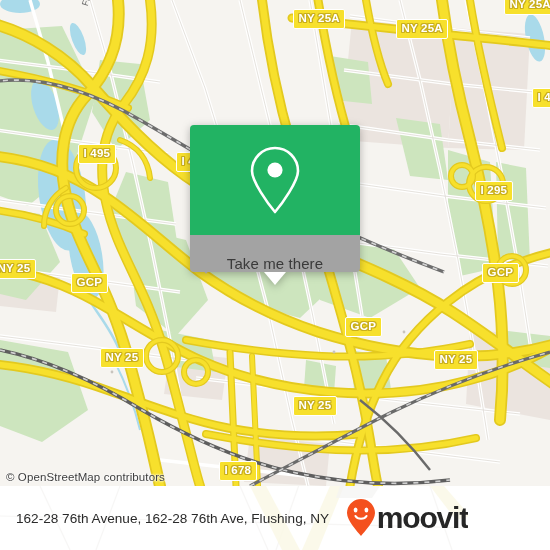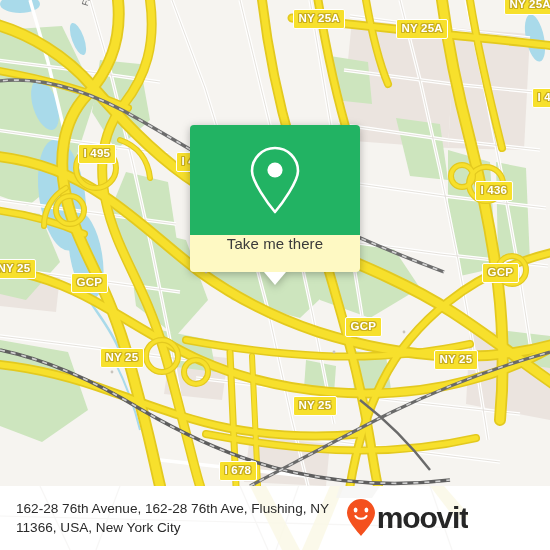--- a/index.html
+++ b/index.html
@@ -85,25 +85,25 @@
   }
   #popup-body {
     background: #22B363;
     height: 110px;
     border-radius: 4px 4px 0 0;
     display: flex;
     align-items: center;
     justify-content: center;
   }
   #popup-footer {
-    background: #fef9c3;
+    background: #a3a3a3;
     height: 37px;
     border-radius: 0 0 4px 4px;
     display: flex;
-    align-items: flex-start;
+    align-items: flex-end;
     justify-content: center;
     position: relative;
   }
   #popup-footer-label {
     font-size: 15px;
     color: #3a3a3a;
     letter-spacing: .1px;
   }
   #popup-tail {
     position: absolute;
@@ -349,30 +349,31 @@
     </svg>
 
     <div class="street-label" style="left:80px; top:4px; transform:rotate(-72deg); transform-origin:left top;">Flushing</div>
 
     <div class="shield" style="left:293px; top:9px;">NY 25A</div>
     <div class="shield" style="left:396px; top:19px;">NY 25A</div>
     <div class="shield" style="left:504px; top:-5px;">NY 25A</div>
     <div class="shield" style="left:532px; top:88px;">I 4</div>
     <div class="shield" style="left:44px;  top:144px;margin-left:34px;">I 495</div>
     <div class="shield" style="left:176px; top:152px;">I 4</div>
-    <div class="shield" style="left:475px; top:181px;">I 436</div>
+    <div class="shield" style="left:475px; top:181px;">I 295</div>
     <div class="shield" style="left:-8px;  top:259px;">NY 25</div>
     <div class="shield" style="left:71px;  top:273px;">GCP</div>
     <div class="shield" style="left:482px; top:263px;">GCP</div>
     <div class="shield" style="left:345px; top:317px;">GCP</div>
     <div class="shield" style="left:100px; top:348px;">NY 25</div>
     <div class="shield" style="left:434px; top:350px;">NY 25</div>
     <div class="shield" style="left:293px; top:396px;">NY 25</div>
     <div class="shield" style="left:207px; top:461px;margin-left:12px;">I 678</div>
 
+    <div class="attrib">© OpenStreetMap contributors</div>
 
     <div id="popup">
       <div id="popup-body">
         <svg width="58" height="72" viewBox="0 0 58 72">
           <path d="M29 4 C16.3 4 6 14.3 6 27 C6 37.5 22 60 29 68 C36 60 52 37.5 52 27 C52 14.3 41.7 4 29 4 Z" fill="none" stroke="#FFFFFF" stroke-width="2.6" stroke-linejoin="round"></path>
           <circle cx="29" cy="26" r="7.6" fill="#FFFFFF"></circle>
         </svg>
       </div>
       <div id="popup-footer">
         <span id="popup-footer-label">Take me there</span>
@@ -400,21 +401,20 @@
         <polygon points="330,0 344,0 318,64 302,64"></polygon>
         <polygon points="430,0 444,0 470,30 456,34"></polygon>
       </g>
       <g fill="#BFBBB5" opacity=".7">
         <polygon points="340,0 380,0 372,12 336,12"></polygon>
       </g>
     </svg>
 
     <div id="address">
       <span>162-28 76th Avenue, 162-28 76th Ave, Flushing, NY</span><br>
-      <span>11366, USA, New York City</span>
     </div>
 
     <div id="brand">
       <svg width="30" height="40" viewBox="0 0 30 40">
         <path d="M15 1 C7.3 1 1 7.3 1 15 C1 23 11.5 33.5 15 38 C18.5 33.5 29 23 29 15 C29 7.3 22.7 1 15 1 Z" fill="#F4511E"></path>
         <ellipse cx="9.6" cy="12" rx="1.9" ry="2.6" fill="#FFFFFF"></ellipse>
         <ellipse cx="20.4" cy="12" rx="1.9" ry="2.6" fill="#FFFFFF"></ellipse>
         <path d="M9.5 18 C11.6 21.6 18.4 21.6 20.5 18" fill="none" stroke="#FFFFFF" stroke-width="2.1" stroke-linecap="round"></path>
       </svg>
       <span id="brand-wordmark">moovit</span>

